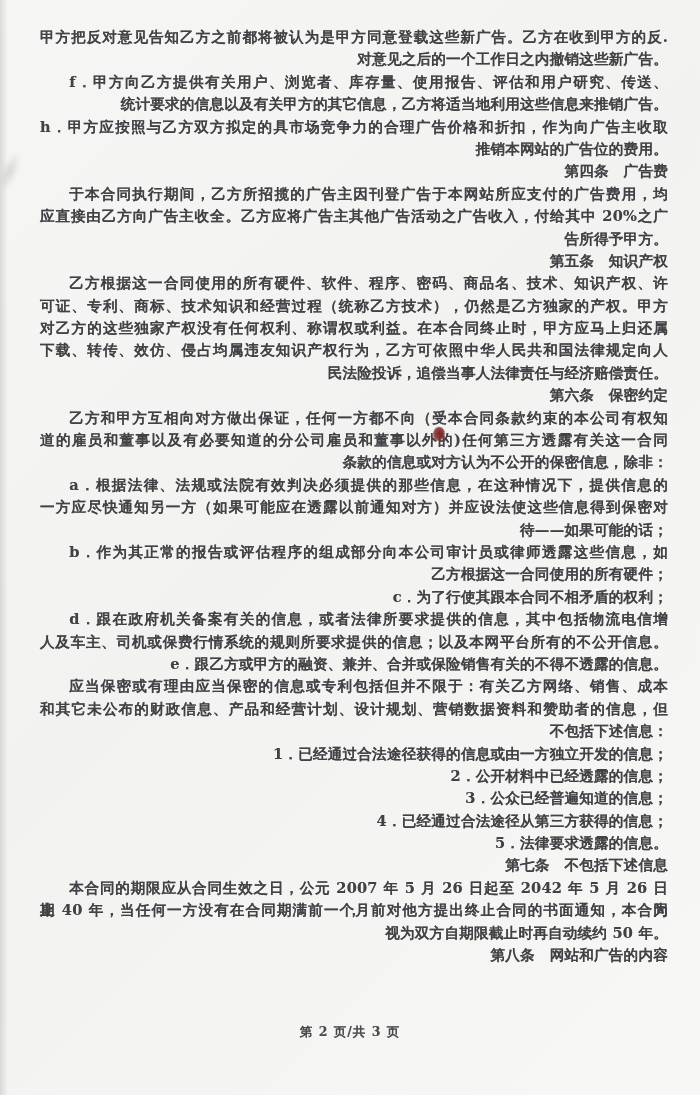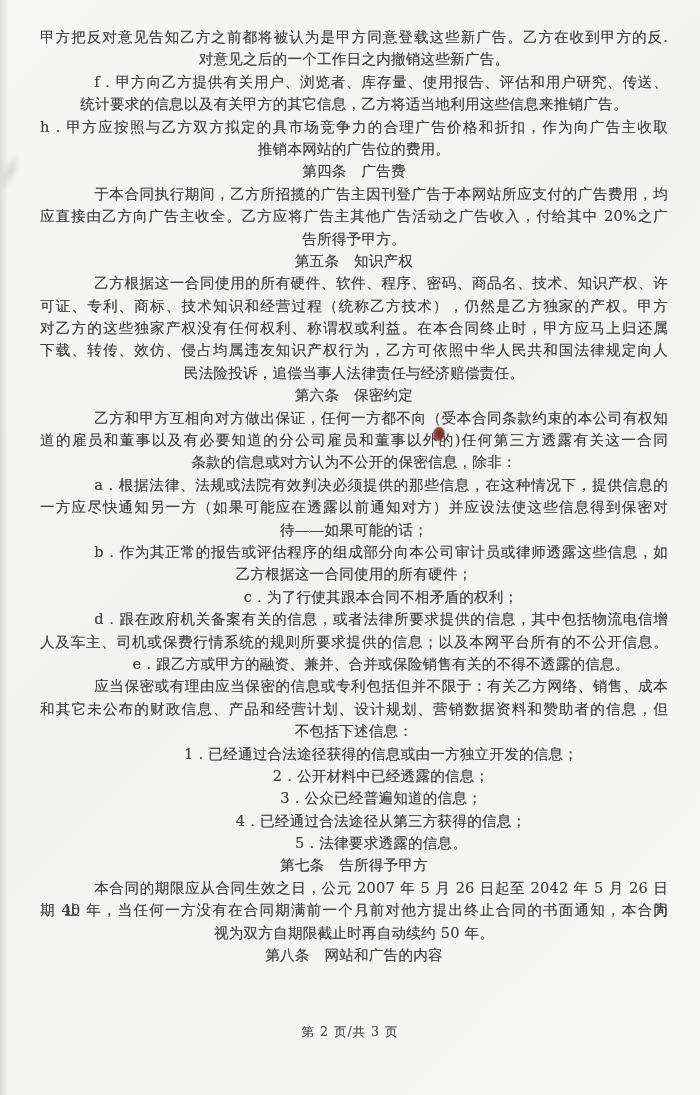--- a/index.html
+++ b/index.html
@@ -4,21 +4,21 @@
 <style>
   html, body { margin: 0; padding: 0; }
   body {
     width: 700px; height: 1095px;
     position: relative;
     overflow: hidden;
     background: linear-gradient(135deg, #f6f6f4 0%, #f2f2f0 45%, #f7f7f5 100%);
     font-family: "DejaVu Serif", "Liberation Serif", serif;
     color: #424246;
   }
-  .page { position: absolute; inset: 0; }
+  .page { position: absolute; inset: 0; font-weight: bold; }
   
   .edge-shadow {
     position: absolute; left: 0; top: 0; width: 8px; height: 1095px;
     background: linear-gradient(to right, rgba(110,110,112,0.20), rgba(110,110,112,0));
     pointer-events: none;
   }
   .smudge {
     position: absolute; left: 2px; top: 150px; width: 16px; height: 42px;
     background: radial-gradient(ellipse at center, rgba(120,120,126,0.25) 0%, rgba(120,120,126,0) 70%);
     transform: rotate(22deg);
@@ -34,22 +34,22 @@
     pointer-events: none;
   }
   
   .text-block {
     position: absolute; left: 40px; top: 26px; width: 628px;
     font-size: 14.6px;
     line-height: 22.4px;
     letter-spacing: 0.2px;
     text-shadow: 0 0 0.5px rgba(70,70,74,0.55);
   }
-  .ln { height: 22.4px; text-align: center; }
-  .ind { text-indent: 2em; margin-left: 25px; }
+  .ln { height: 22.4px; text-align: right; }
+  .ind { text-indent: 2em; }
   .fl { text-align: justify; text-align-last: justify; }
   .footer {
     position: absolute; left: 0; top: 1024px; width: 700px;
     text-align: center;
     font-size: 12.5px;
     letter-spacing: 1px;
     color: #4b4b4f;
     text-shadow: 0 0 0.5px rgba(70,70,74,0.5);
   }
 </style>
@@ -91,21 +91,21 @@
     <div class="ln fl">人及车主、司机或保费行情系统的规则所要求提供的信息；以及本网平台所有的不公开信息。</div>
     <div class="ln ind">e．跟乙方或甲方的融资、兼并、合并或保险销售有关的不得不透露的信息。</div>
     <div class="ln ind fl">应当保密或有理由应当保密的信息或专利包括但并不限于：有关乙方网络、销售、成本</div>
     <div class="ln fl">和其它未公布的财政信息、产品和经营计划、设计规划、营销数据资料和赞助者的信息，但</div>
     <div class="ln">不包括下述信息：</div>
     <div class="ln ind">1．已经通过合法途径获得的信息或由一方独立开发的信息；</div>
     <div class="ln ind">2．公开材料中已经透露的信息；</div>
     <div class="ln ind">3．公众已经普遍知道的信息；</div>
     <div class="ln ind">4．已经通过合法途径从第三方获得的信息；</div>
     <div class="ln ind">5．法律要求透露的信息。</div>
-    <div class="ln head">第七条　告所得予甲方</div>
+    <div class="ln head">第七条　不包括下述信息</div>
     <div class="ln ind fl">本合同的期限应从合同生效之日，公元 2007 年 5 月 26 日起至 2042 年 5 月 26 日止，为</div>
     <div class="ln fl">期 40 年，当任何一方没有在合同期满前一个月前对他方提出终止合同的书面通知，本合同</div>
     <div class="ln">视为双方自期限截止时再自动续约 50 年。</div>
     <div class="ln head">第八条　网站和广告的内容</div>
   </div>
 
   <div class="red-mark"></div>
 
   <div class="footer">第 2 页/共 3 页</div>
 </div>

